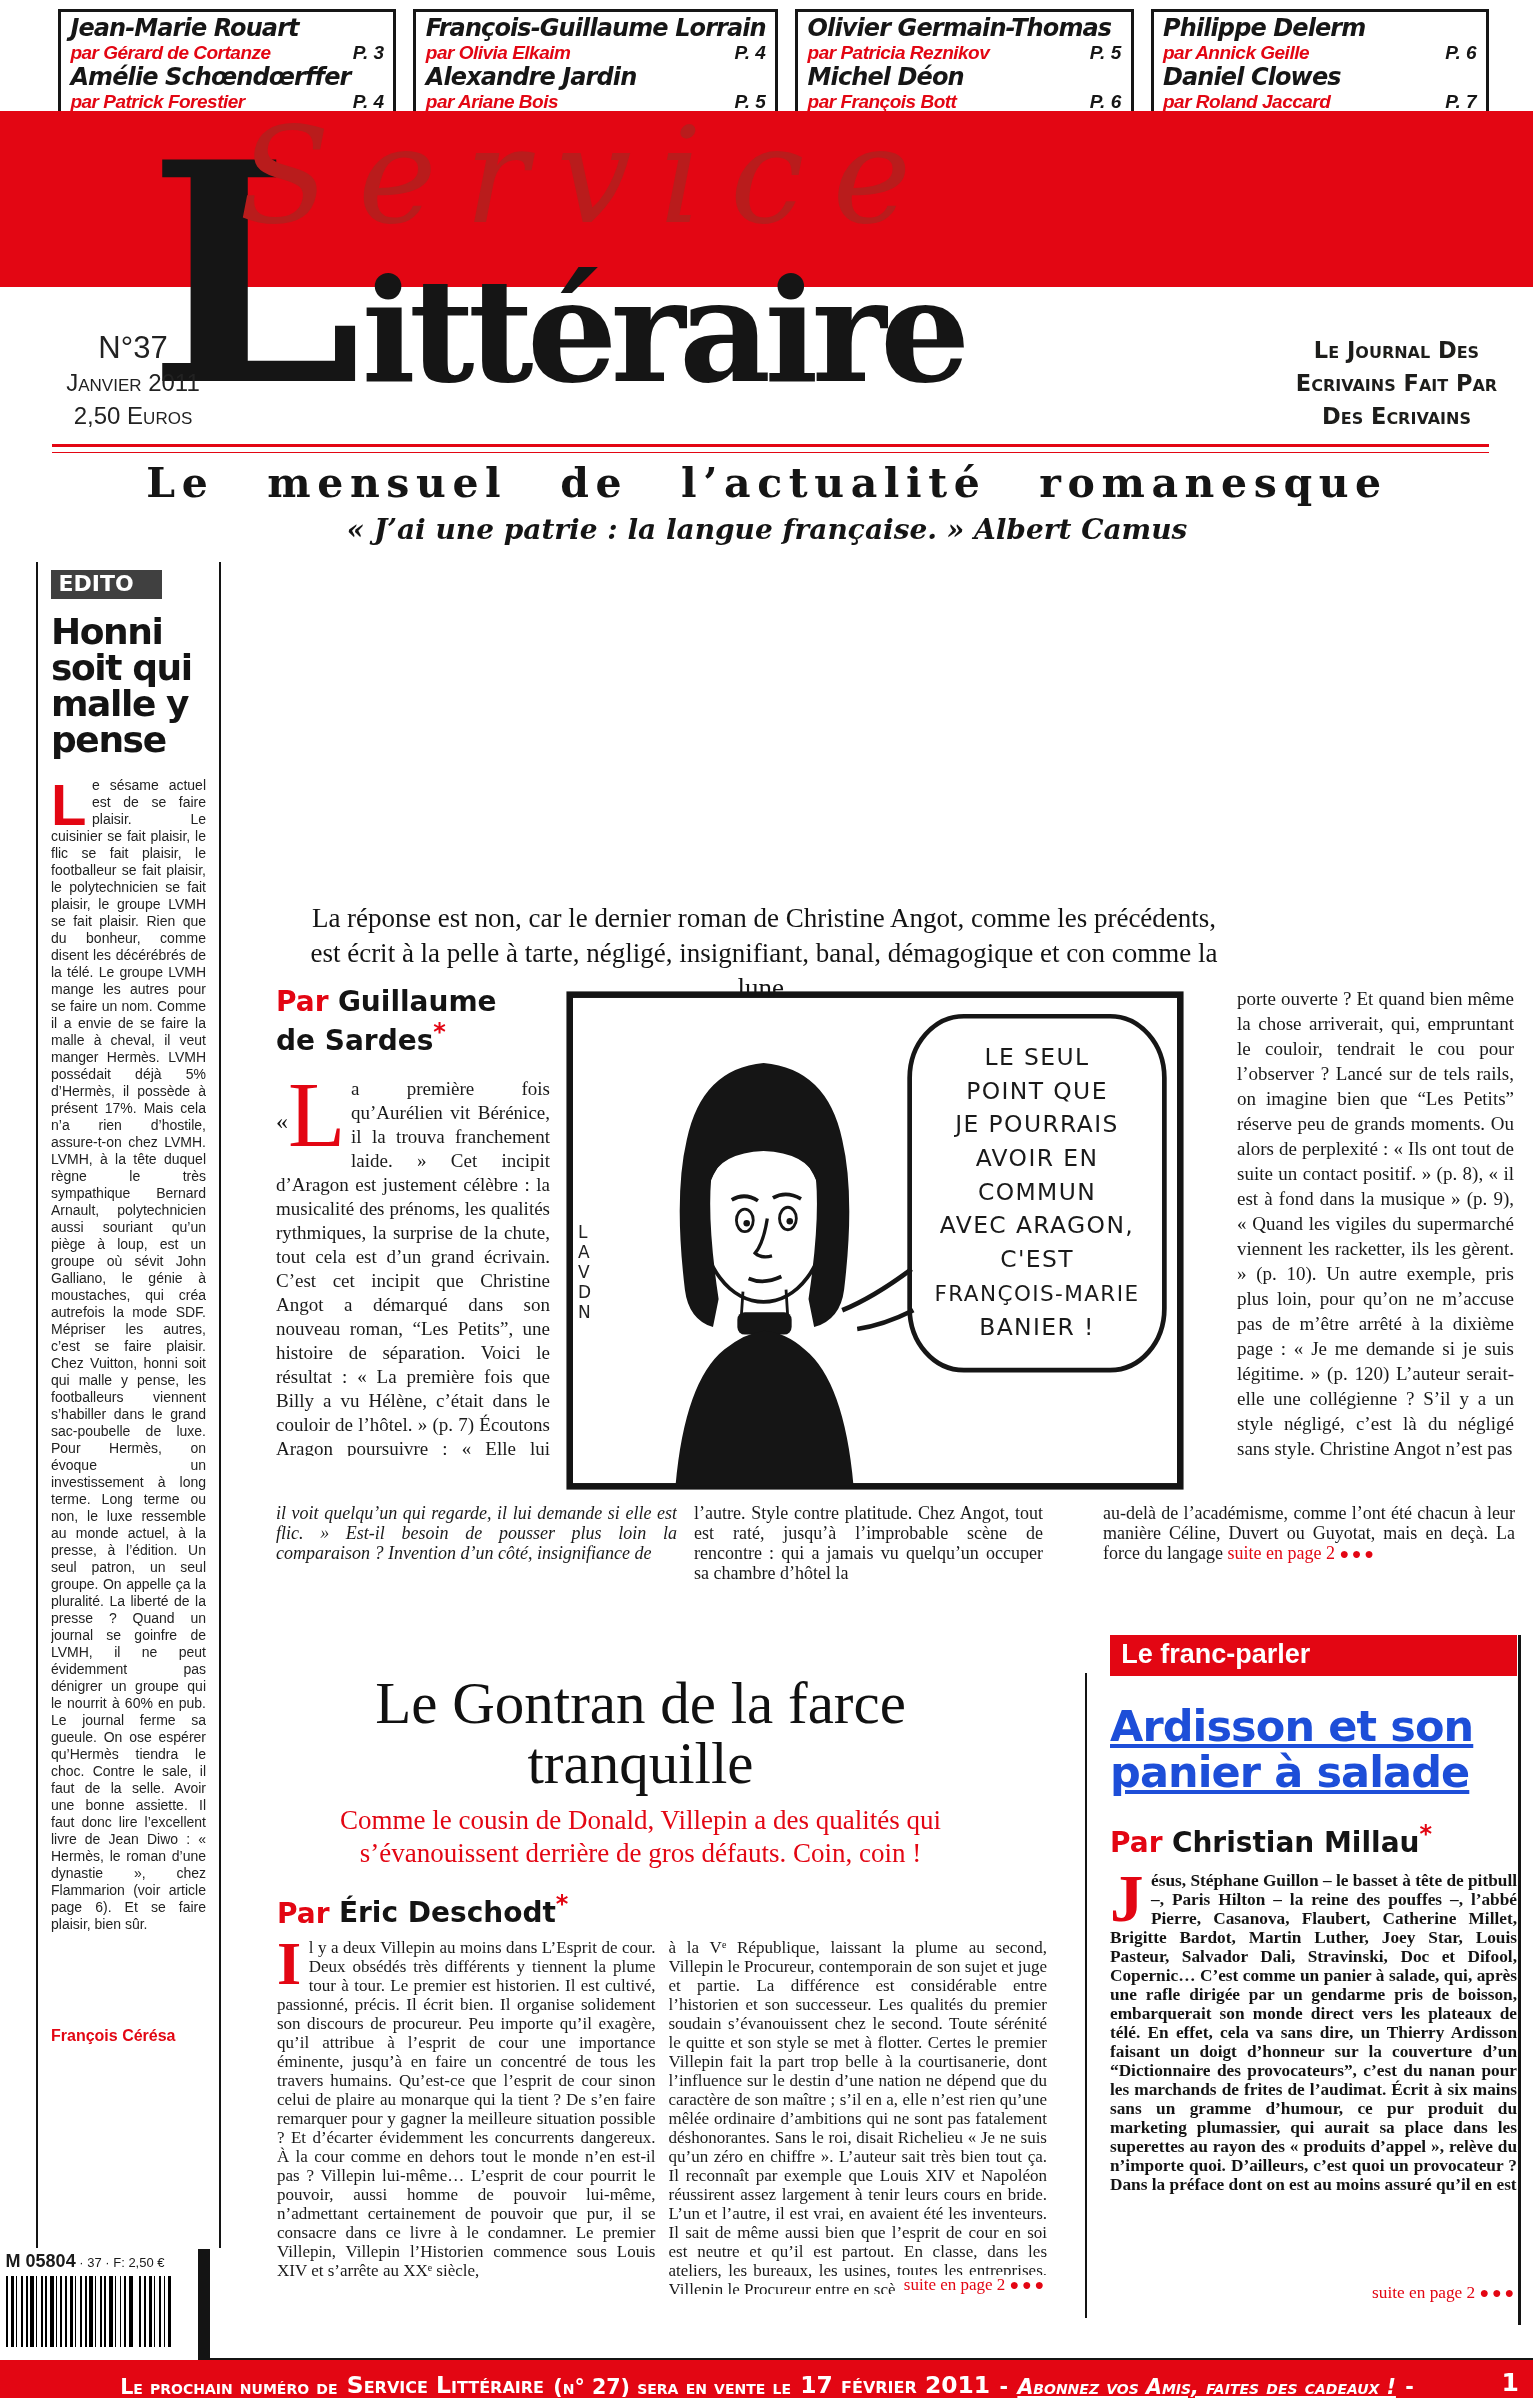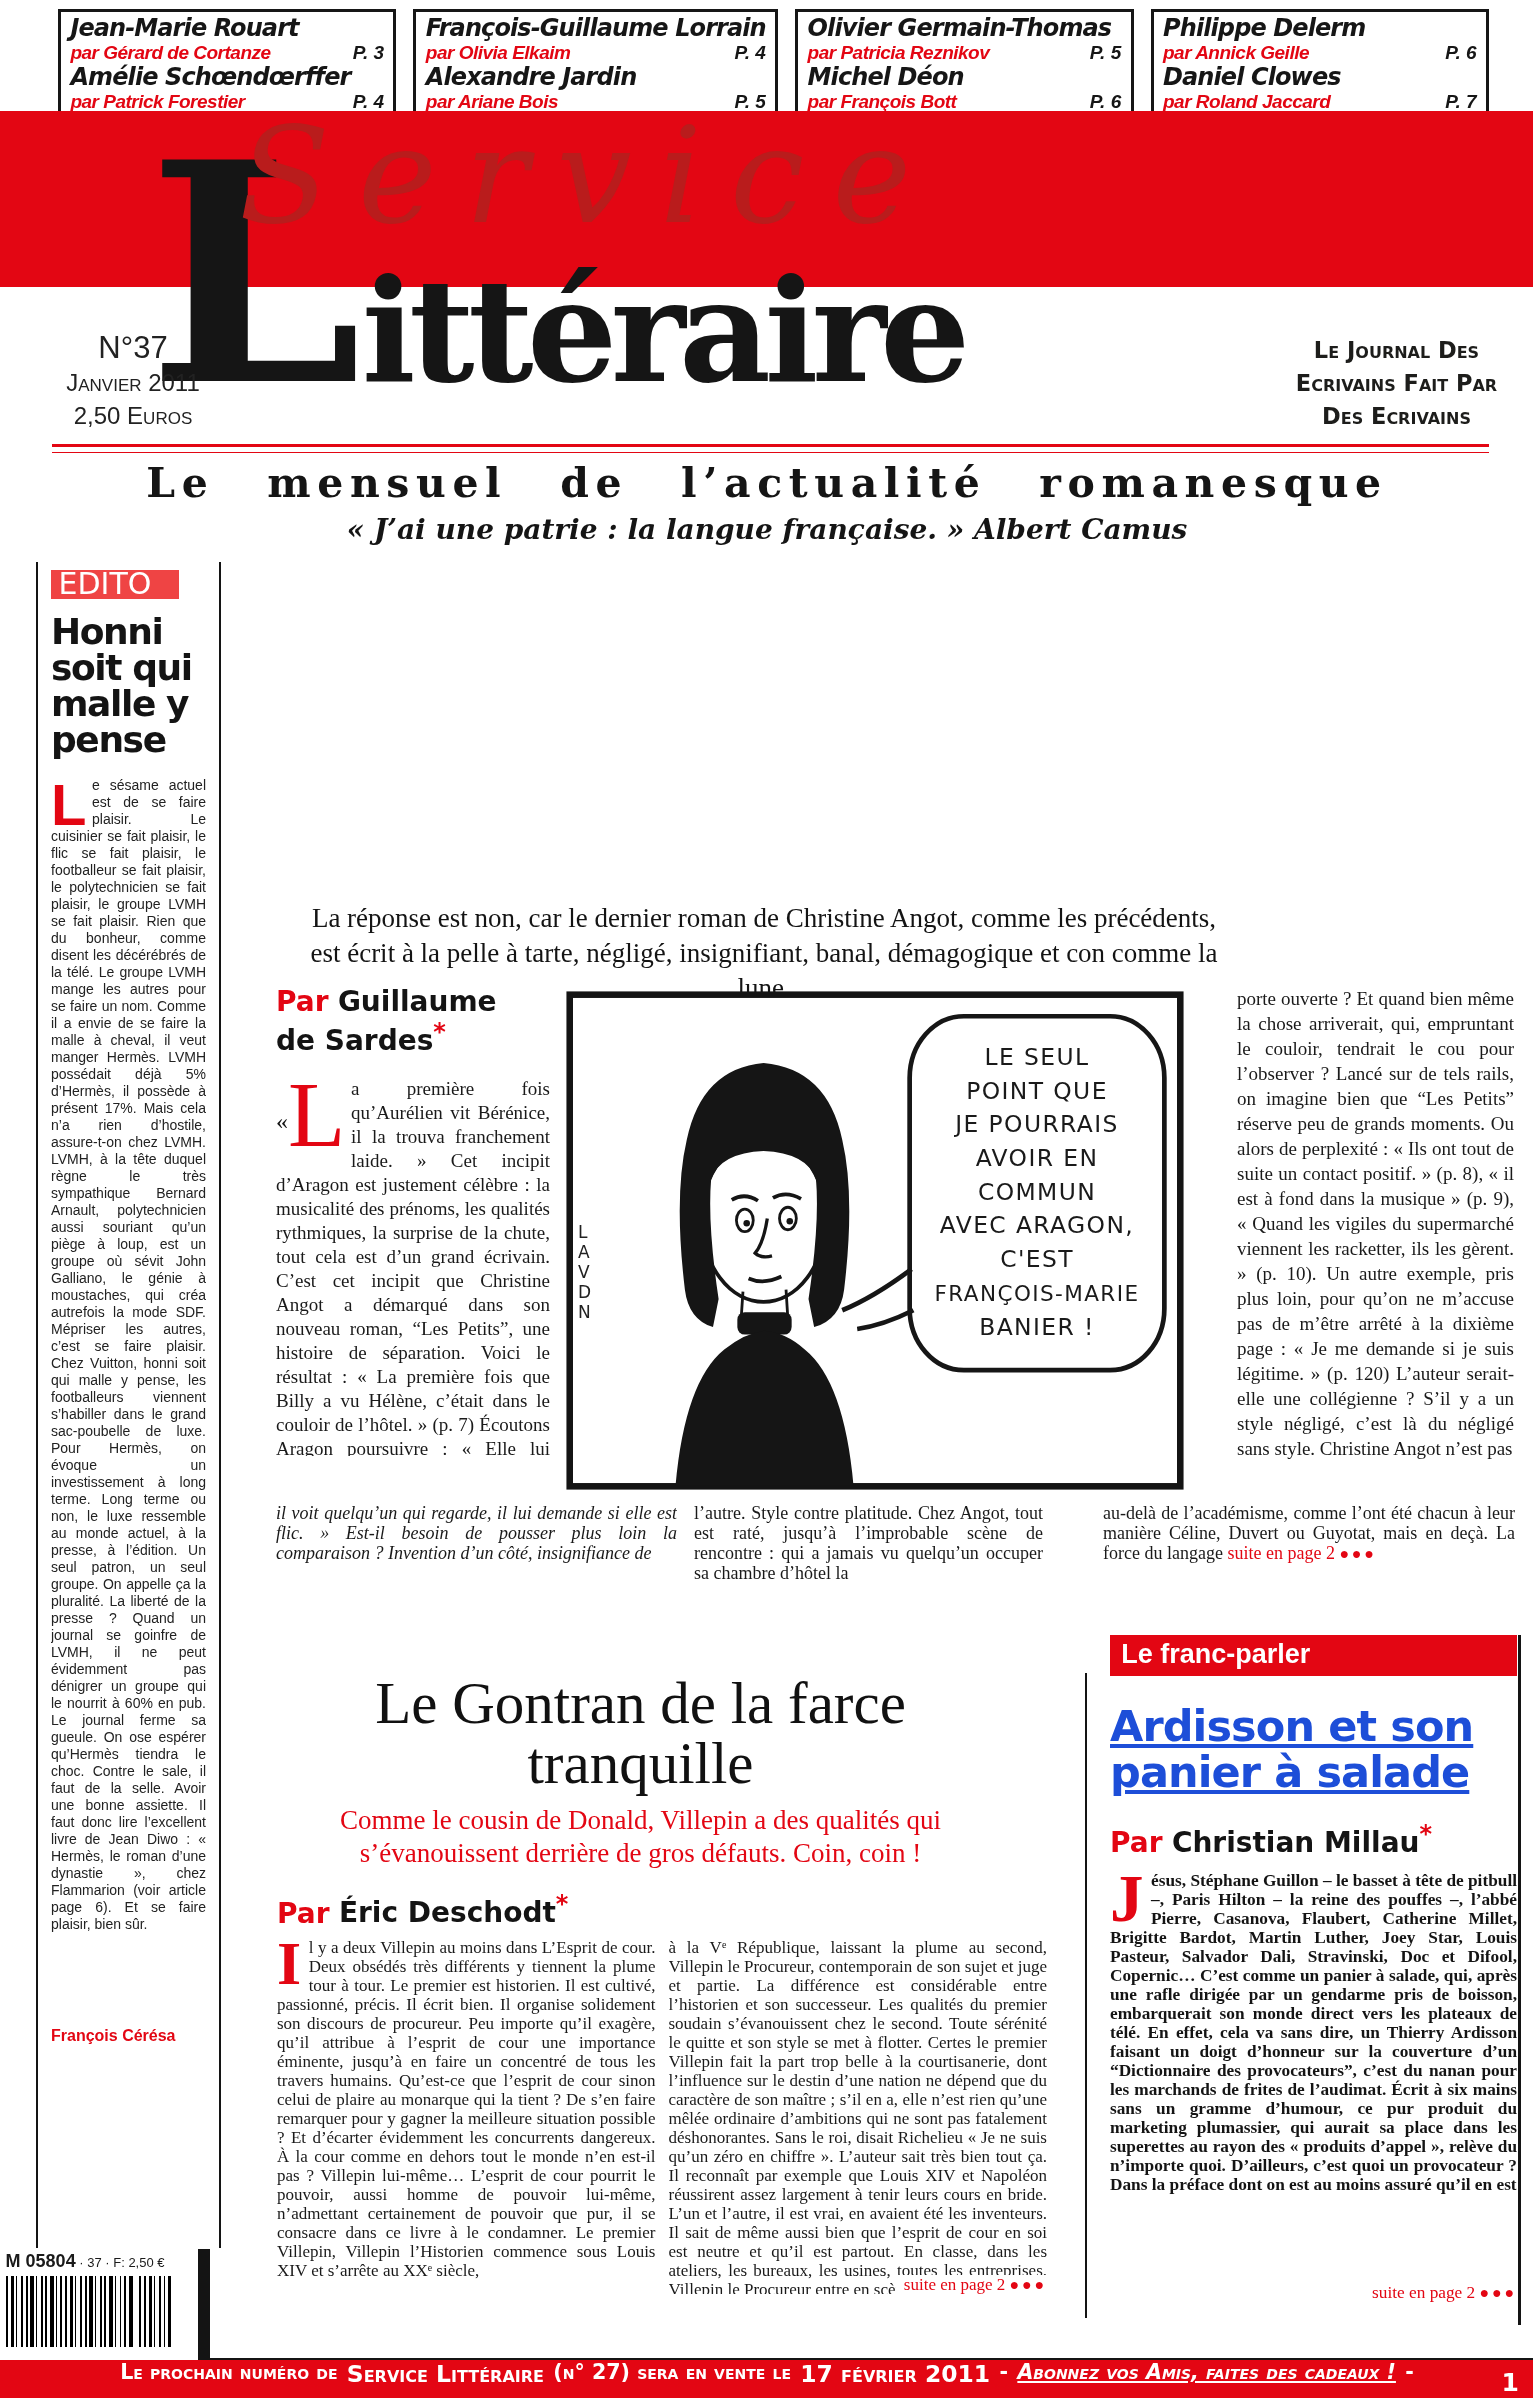--- a/index.html
+++ b/index.html
@@ -32,22 +32,22 @@
   .double-rule{position:absolute;left:52px;right:45px;top:444px;height:4.7px;
       border-top:3.7px solid var(--accent);border-bottom:1.9px solid var(--accent);}
   .tagline{position:absolute;left:0;right:0;top:459px;text-align:center;color:#151515;
       font-family:"DejaVu Serif",serif;font-weight:bold;font-size:41px;letter-spacing:6.6px;word-spacing:32px;}
   .camus{position:absolute;left:0;right:0;top:513px;text-align:center;color:#151515;
       font-family:"DejaVu Serif",serif;font-style:italic;font-weight:bold;font-size:28px;}
 
   
   .edito{position:absolute;left:36px;top:562px;width:185px;height:1686px;box-sizing:border-box;
       border-left:2.8px solid #141414;border-right:2.8px solid #141414;padding:7.5px 13px 0;}
-  .edito-label{display:inline-block;background:#ef4444;color:#fff;font-family:"DejaVu Sans",sans-serif;
-      font-weight:normal;font-size:30px;line-height:28px;padding:0 28px 1.9px 7.5px;}
+  .edito-label{display:inline-block;background:#404040;color:#fff;font-family:"DejaVu Sans",sans-serif;
+      font-weight:bold;font-size:22px;line-height:28px;padding:0 28px 1.9px 7.5px;}
   .edito-title{margin:15px 0 19px;font-family:"DejaVu Sans",sans-serif;font-weight:bold;
       font-size:36px;line-height:36px;letter-spacing:-1.4px;color:#141414;}
   .edito-body{font-size:14px;line-height:17px;text-align:justify;height:1248px;overflow:hidden;color:#222;}
   .dc-sans{float:left;color:var(--accent);font-weight:bold;font-size:58px;line-height:47px;padding:3.7px 5.6px 0 0;}
   .edito-sig{color:var(--accent);font-weight:bold;font-size:16px;margin-top:1.9px;}
 
   
   .lead-title{position:absolute;left:159px;top:549px;width:768px;text-align:center;color:#0d0d0d;
       font-family:"DejaVu Serif",serif;font-weight:bold;}
   .lt{white-space:nowrap;font-size:142px;line-height:148px;letter-spacing:-3.7px;transform-origin:50% 50%;}
@@ -109,21 +109,21 @@
 
   
   .barcode{position:absolute;left:0;top:2249px;width:210px;height:111px;background:#fff;z-index:5;}
   .bc-label{padding:1.9px 0 3.7px 5.6px;white-space:nowrap;}
   .bc-bold{font-weight:bold;font-size:18px;}
   .bc-rest{font-size:13px;}
   .bc-bars{margin-left:5.6px;width:165px;height:71px;
       background:repeating-linear-gradient(90deg,#000 0 1.9px,#fff 1.9px 4.7px,#000 4.7px 8.4px,#fff 8.4px 10.3px,#000 10.3px 11.2px,#fff 11.2px 15px,#000 15px 17px,#fff 17px 19.7px);}
   .bc-mark{position:absolute;right:0;top:0;width:12px;height:111px;background:#141414;}
   .bottomstrip{position:absolute;left:0;bottom:0;width:100%;height:39px;background:var(--accent);
-      border-top:2.8px solid #141414;box-sizing:content-box;color:#fff;display:flex;align-items:flex-start;
+      border-top:2.8px solid #141414;box-sizing:content-box;color:#fff;display:flex;align-items:flex-end;
       justify-content:center;font-family:"DejaVu Sans",sans-serif;font-weight:bold;
       font-variant:small-caps;font-size:20.6px;}
   .strip-seg{margin:0 4.7px;white-space:nowrap;}
   .strip-brand{font-size:23.4px;}
   .strip-date{font-size:23.4px;}
   .strip-cta{font-style:italic;text-decoration:underline;}
   .page-num{position:absolute;right:15px;top:7.5px;font-size:25px;font-variant:normal;}
 </style>
 </head>
 <body>

